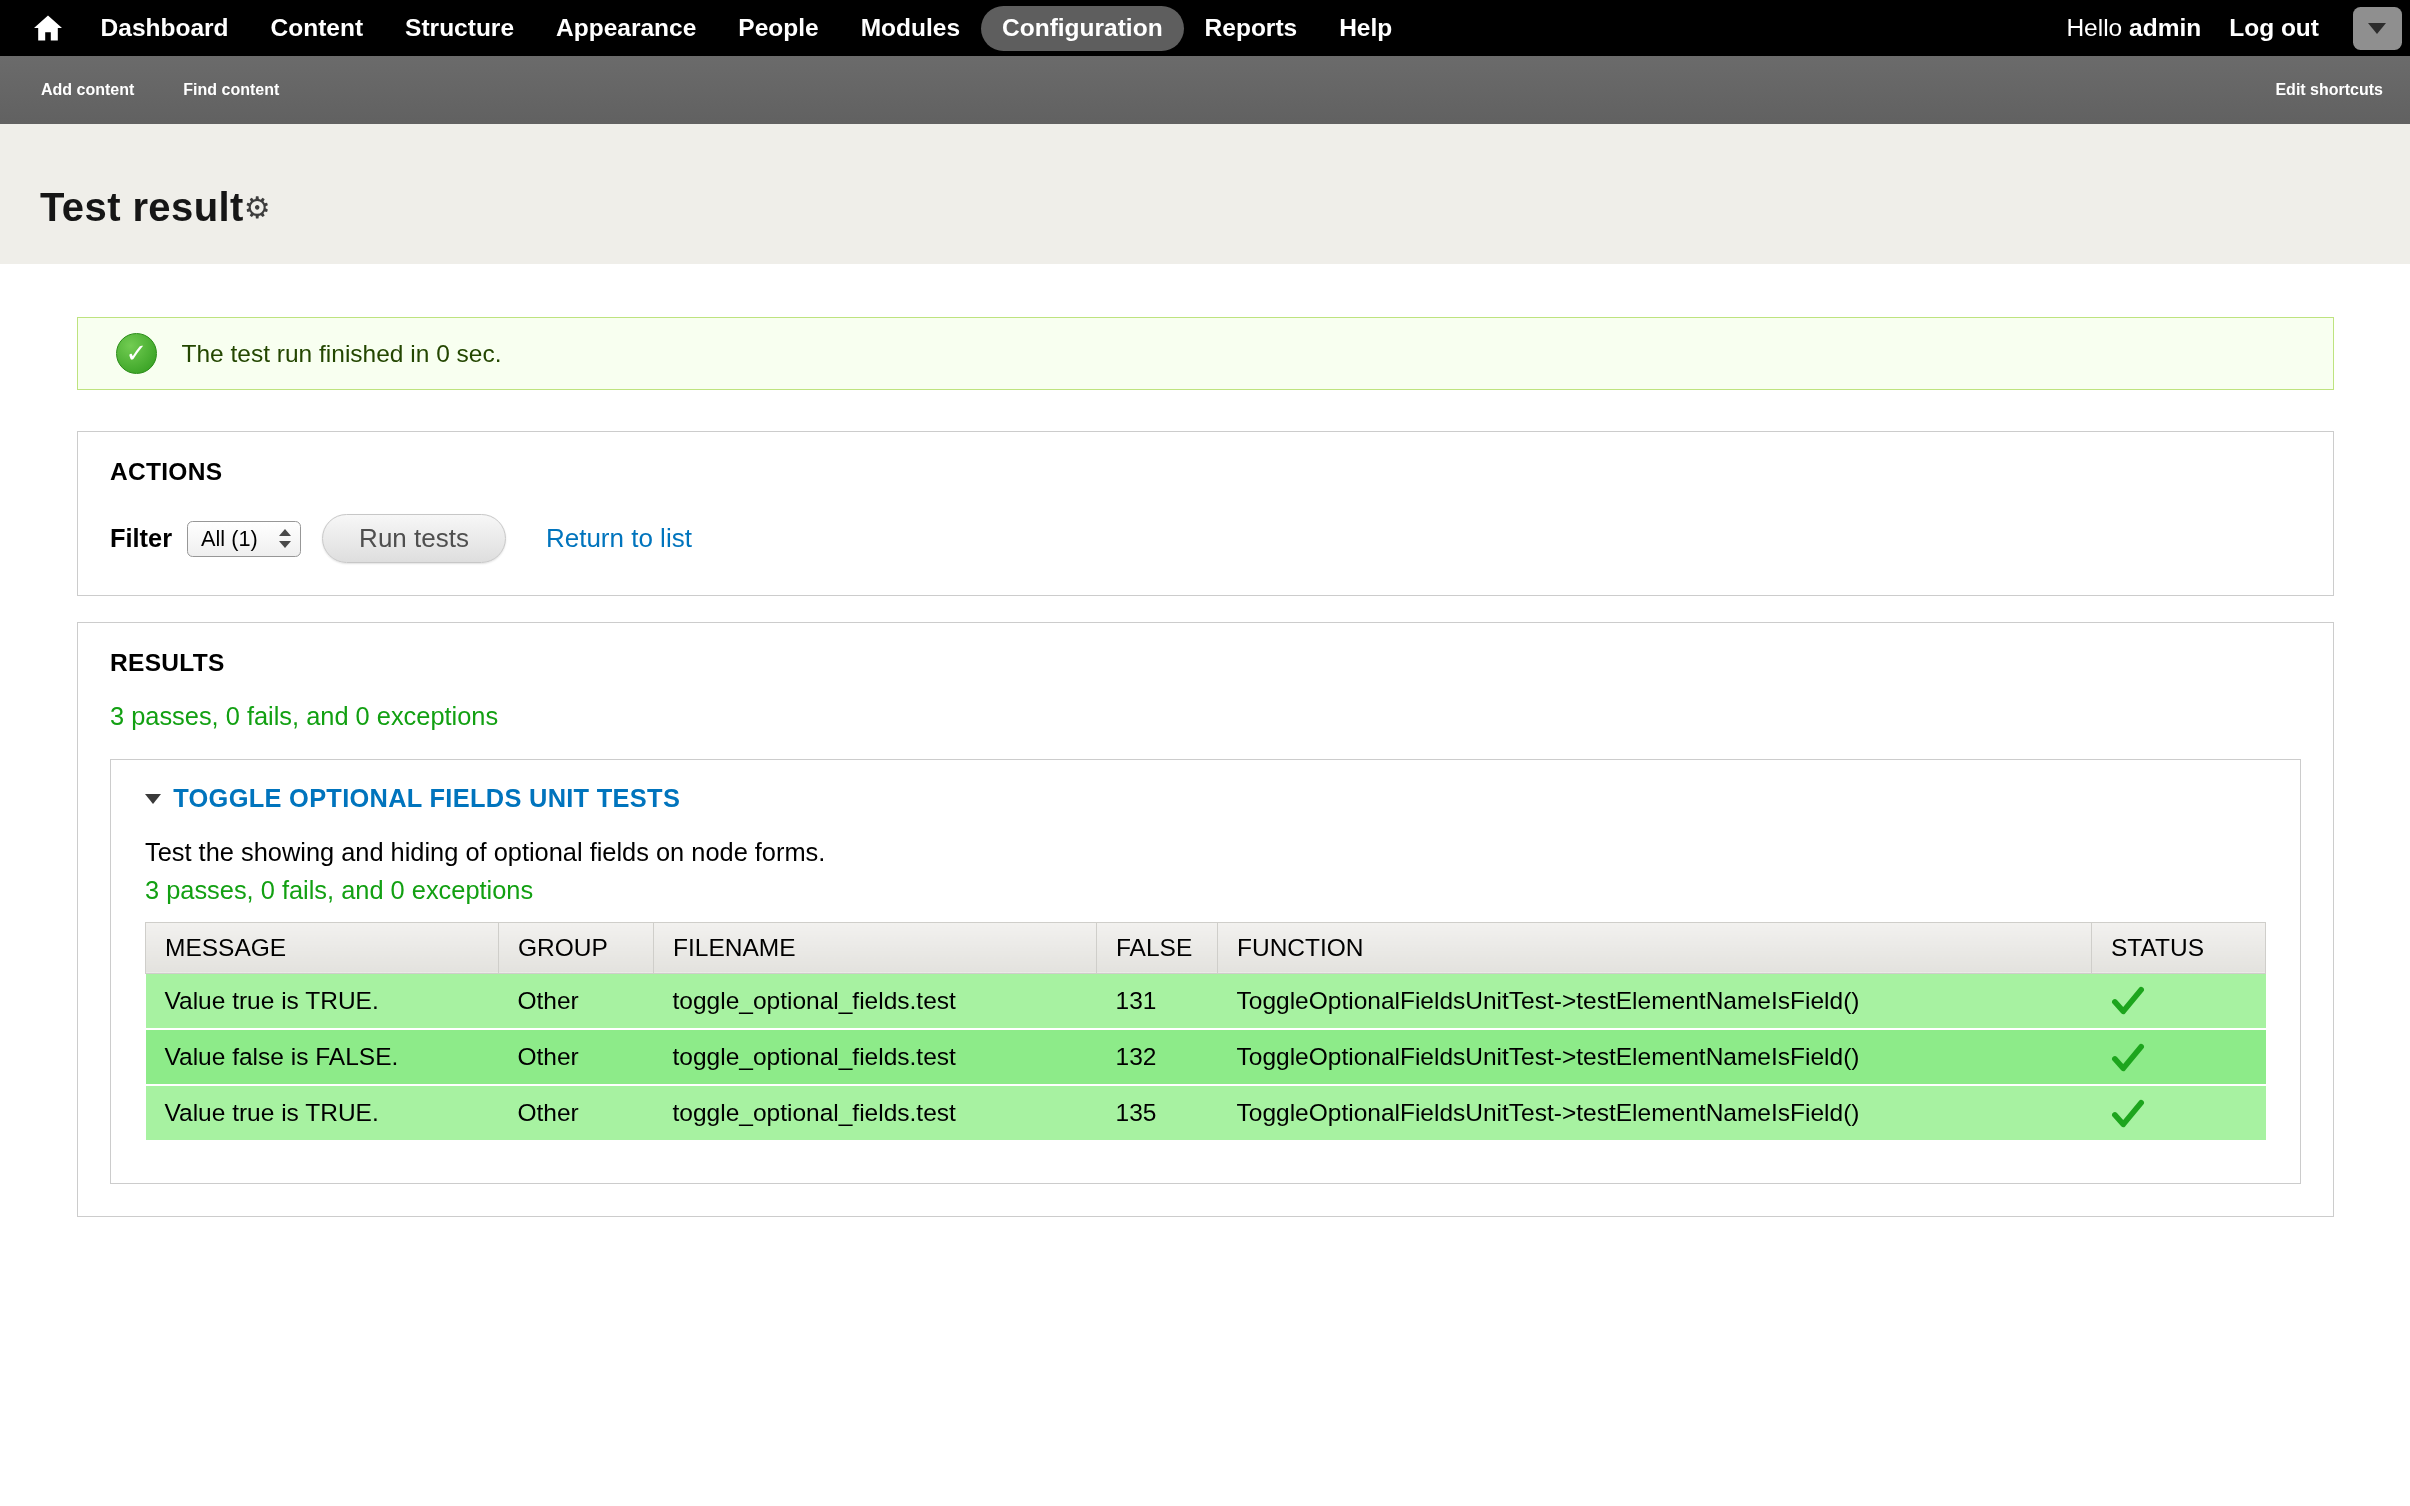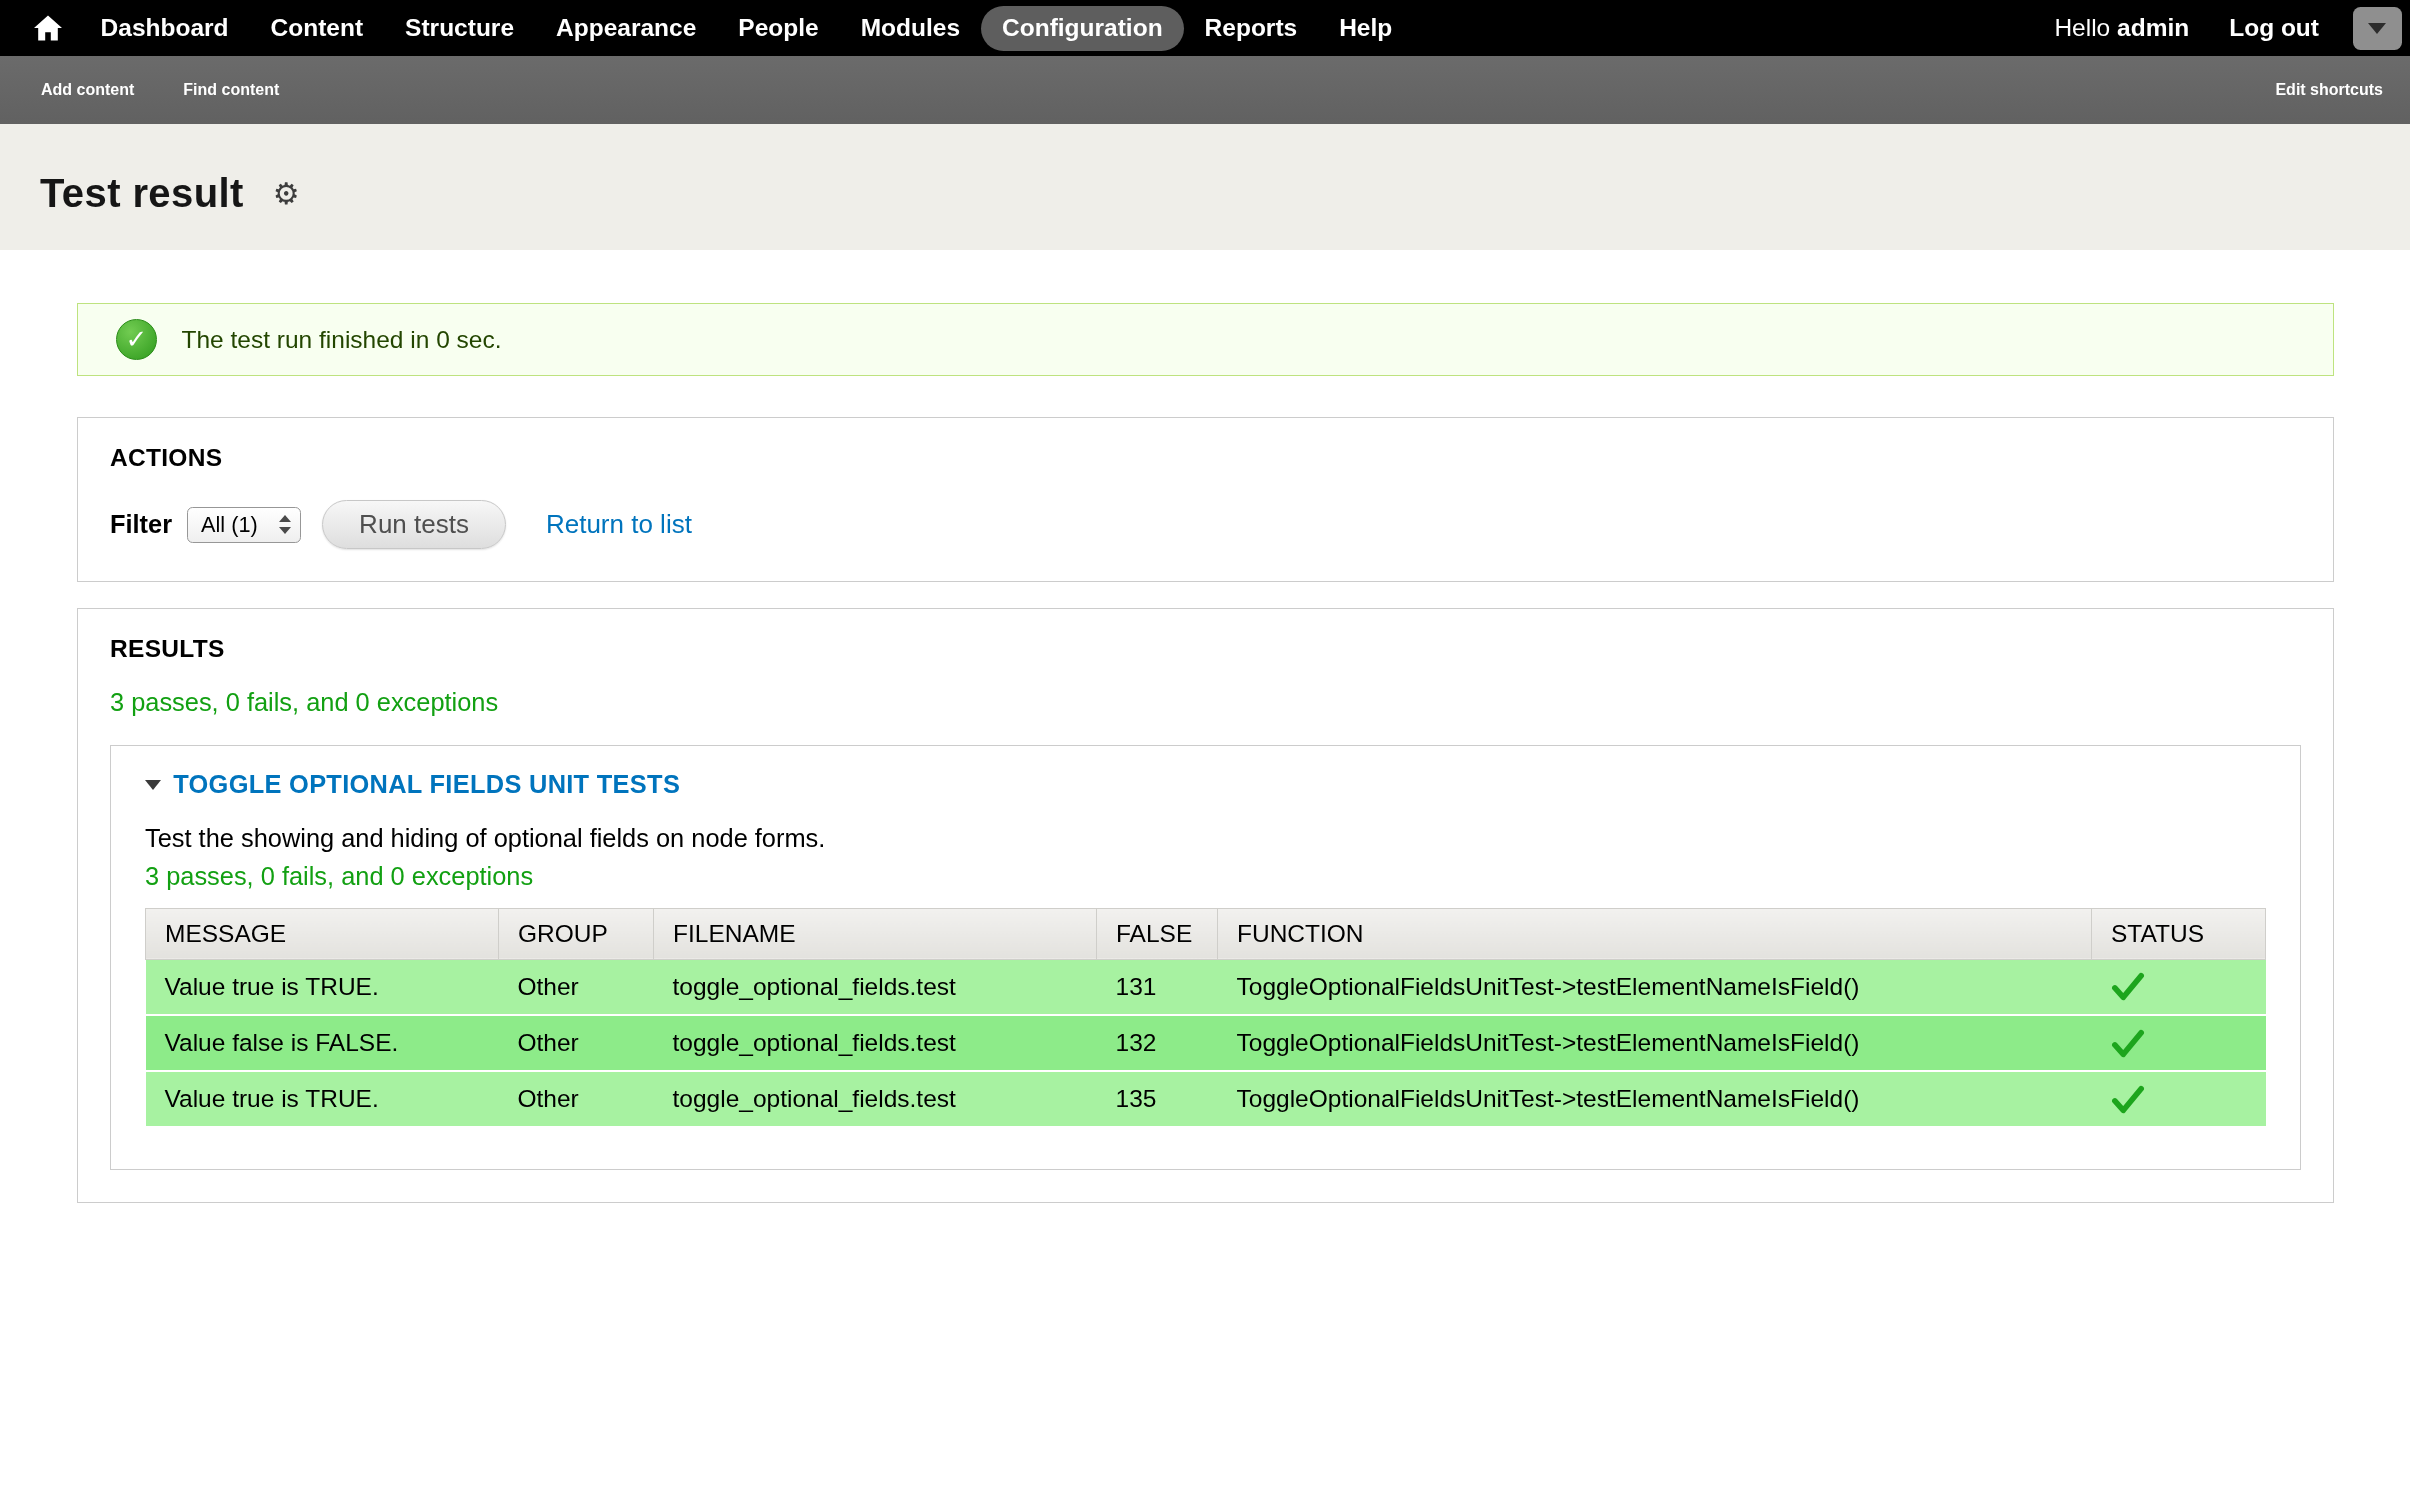--- a/index.html
+++ b/index.html
@@ -21,21 +21,21 @@
     padding: 0 13px 0 21px; position: relative;
   }
   .toolbar-left { display: flex; align-items: center; }
   .home-btn { display: flex; align-items: center; justify-content: center; width: 53px; height: 56px; }
   .menu { display: flex; align-items: center; margin-left: 5.6px; }
   .menu-item {
     color: #fff; font-weight: bold; font-size: 24.5px;
     padding: 8.5px 21px; border-radius: 28px; cursor: pointer; white-space: nowrap;
   }
   .menu-item.active { background: #5e5e5e; }
-  .toolbar-right { display: flex; gap: 40px; padding-right: 79px; color: #fff; }
+  .toolbar-right { display: flex; gap: 28px; padding-right: 79px; color: #fff; }
   .greeting { white-space: nowrap; }
   .greeting b { font-weight: bold; }
   .logout-link { color: #fff; font-weight: bold; }
   .toolbar-toggle {
     position: absolute; right: 9.4px; top: 6.6px;
     width: 49px; height: 43px; border: none; border-radius: 7.5px;
     background: #8f8f8f; display: flex; align-items: center; justify-content: center; cursor: pointer;
   }
   .chev-down { width: 0; height: 0; border-left: 9.4px solid transparent; border-right: 9.4px solid transparent; border-top: 11.3px solid #2c2c2c; }
 
@@ -47,21 +47,21 @@
   }
   .shortcut-items { display: flex; gap: 49px; }
   .shortcut-link, .edit-shortcuts { color: #fff; font-weight: bold; font-size: 16px; }
 
   
   .page-header { background: #efeee9; padding: 28px 0 34px 40px; }
   .breadcrumb { font-size: 22.6px; }
   .breadcrumb a { color: #0071b3; }
   .crumb .sep { color: #333; margin: 0 9.4px; }
   .crumb:last-child .sep { display: none; }
-  .title-row { display: flex; align-items: center; gap: 29px; margin-top: 19px; }
+  .title-row { display: flex; align-items: center; gap: 0; margin-top: 33px; }
   .page-title { font-size: 40px; font-weight: bold; color: #161616; letter-spacing: 0.4px; }
   .gear { color: #3d3d3d; font-size: 30px; line-height: 1; }
 
   
   .main { padding: 53px 77px 132px; background: #fff; }
 
   .status-message {
     display: flex; align-items: center;
     border: 0.9px solid #bee37f; background: #f8fff0; color: #234600;
     min-height: 73px; padding: 13px 24.5px 13px 38px;

